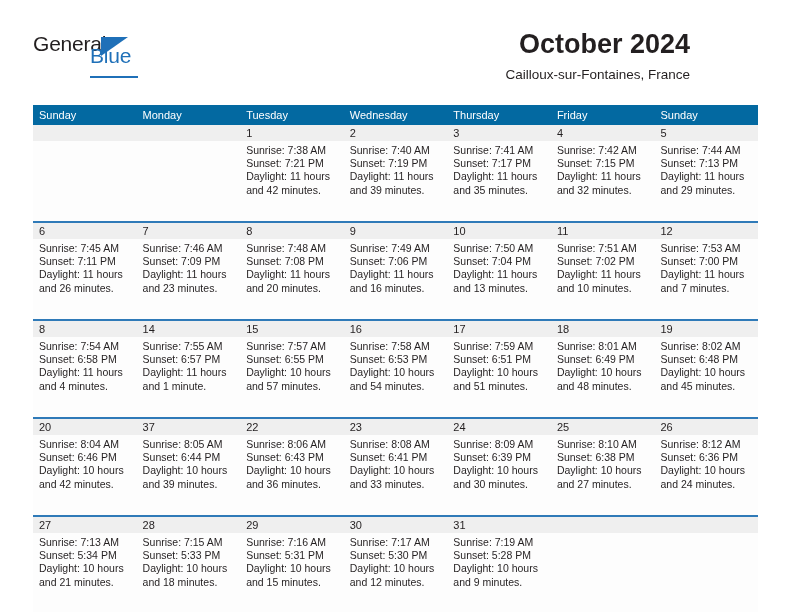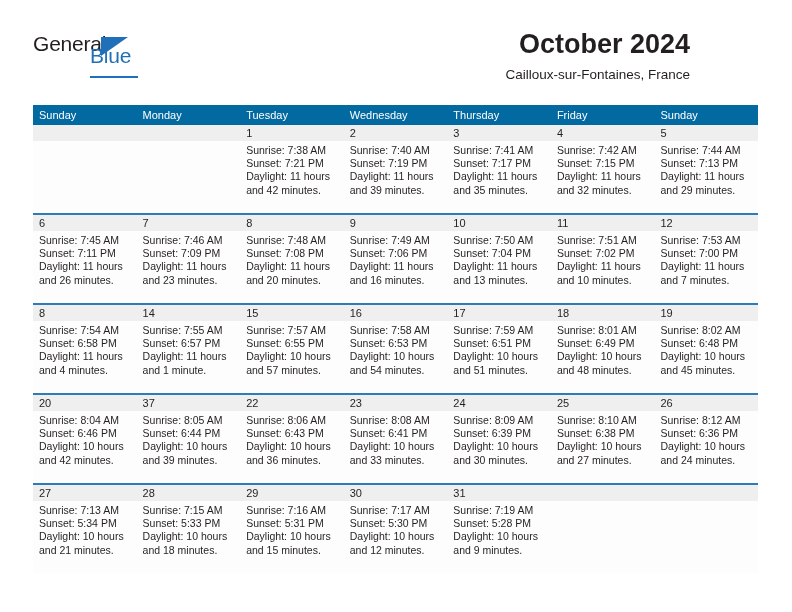--- a/index.html
+++ b/index.html
@@ -135,21 +135,21 @@
     font-size: 11px;
     line-height: 16px;
     padding-left: 6px;
     box-sizing: border-box;
     color: #231f20;
   }
 
   .detail-band {
     display: flex;
     background: #fdfdfd;
-    height: 72px;
+    height: 80px;
   }
   .detail-cell {
     flex: 1 1 0;
     padding: 3px 6px 0 6px;
     box-sizing: border-box;
   }
   .detail-line {
     font-size: 10.5px;
     line-height: 13.2px;
     color: #231f20;

